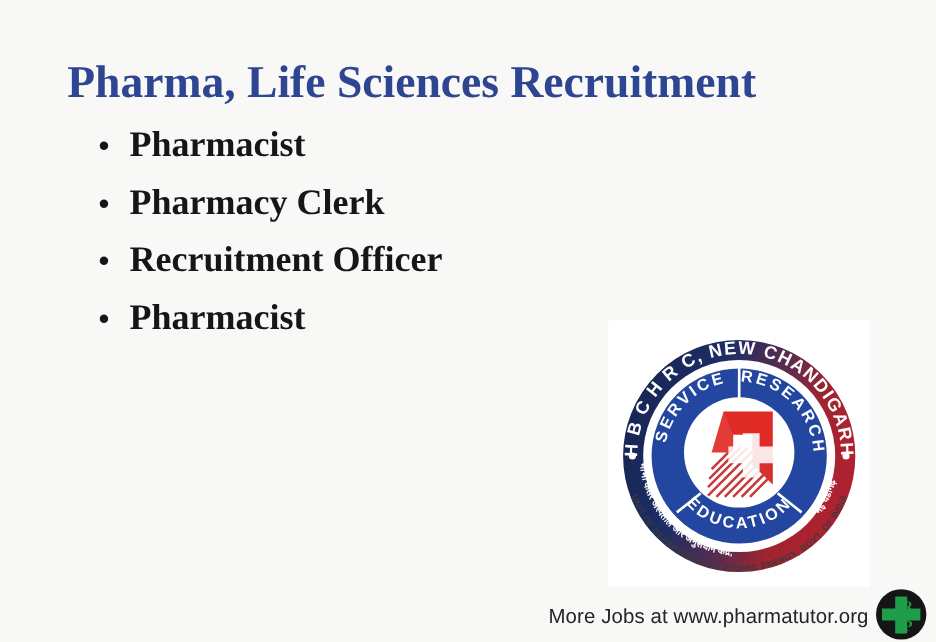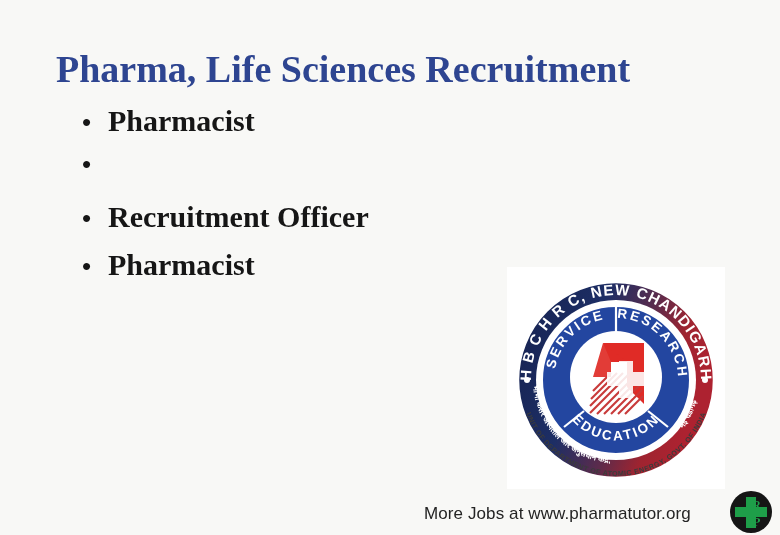--- a/index.html
+++ b/index.html
@@ -79,21 +79,21 @@
     left: 0;
     top: 0;
     width: 218px;
     height: 222px;
     display: block;
   }
 
   
   .footer {
     position: absolute;
-    left: 424px;
+    left: 457px;
     top: 504px;
     font-family: "Liberation Sans", sans-serif;
     font-size: 17px;
     color: #242424;
     white-space: nowrap;
     letter-spacing: 0.1px;
   }
   .footer-badge {
     position: absolute;
     left: 729px;
@@ -109,20 +109,21 @@
 
   <div class="title">Pharma, Life Sciences Recruitment</div>
 
   <ul class="bullet-list">
     <li class="bullet-item">
       <span class="bullet-dot">•</span>
       <span class="bullet-label">Pharmacist</span>
     </li>
     <li class="bullet-item">
       <span class="bullet-dot">•</span>
+      <span class="bullet-label">Pharmacy Clerk</span>
     </li>
     <li class="bullet-item">
       <span class="bullet-dot">•</span>
       <span class="bullet-label">Recruitment Officer</span>
     </li>
     <li class="bullet-item">
       <span class="bullet-dot">•</span>
       <span class="bullet-label">Pharmacist</span>
     </li>
   </ul>

